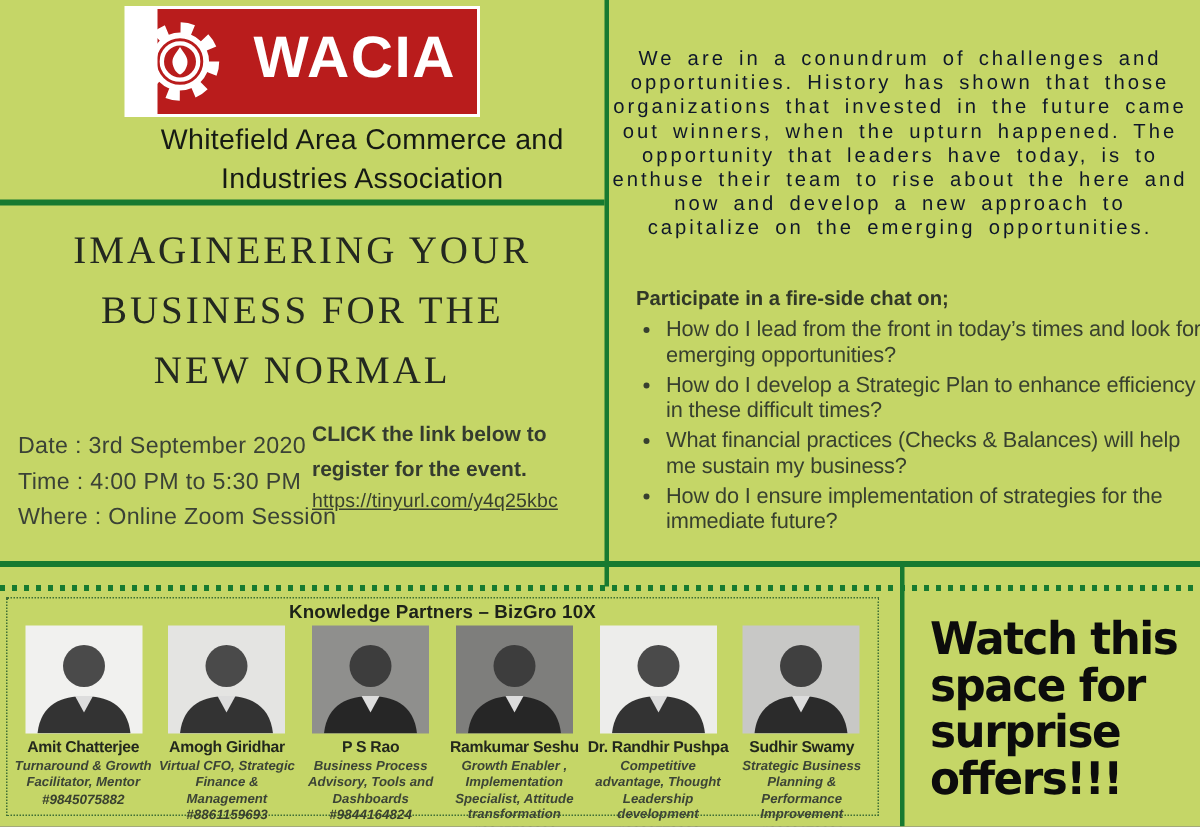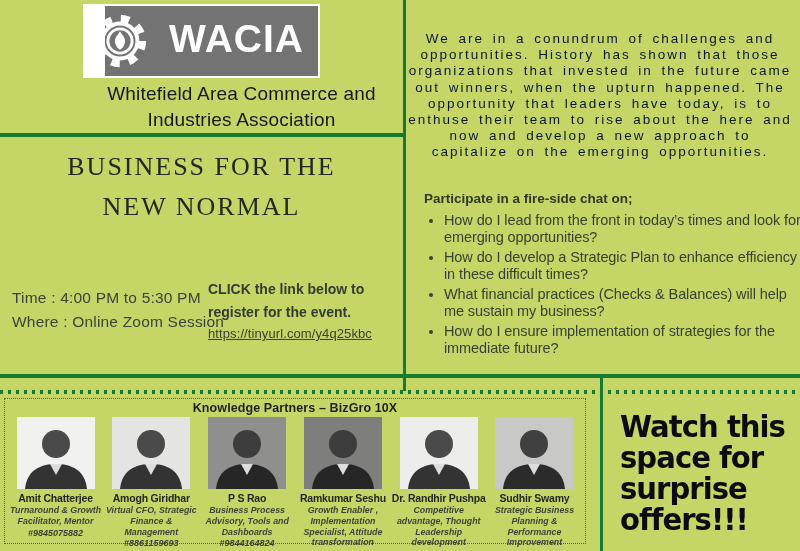--- a/index.html
+++ b/index.html
@@ -10,21 +10,21 @@
   
   .vl-1{position:absolute;left:403px;top:0;width:3px;height:391px;background:#177a30;}
   .hl-1{position:absolute;left:0;top:133px;width:403px;height:4px;background:#177a30;}
   .hl-2{position:absolute;left:0;top:374px;width:800px;height:4px;background:#177a30;}
   .dots-row{position:absolute;left:0;top:390px;width:800px;height:4px;
     background:repeating-linear-gradient(90deg,#177a30 0 3.5px,transparent 3.5px 8px);}
   .vl-2{position:absolute;left:600px;top:376px;width:3px;height:175px;background:#177a30;}
 
   
   .logo-wrap{position:absolute;left:83px;top:4px;width:237px;height:74px;background:#ffffff;}
-  .logo-red{position:absolute;left:22px;top:2px;right:2px;bottom:2px;background:#737373;}
+  .logo-red{position:absolute;left:22px;top:2px;right:2px;bottom:2px;background:#b91c1c;}
   .gear{position:absolute;left:-16px;top:4px;width:62px;height:62px;}
   .logo-text{position:absolute;left:64px;top:50%;transform:translateY(-54%);
     color:#fff;font-size:39px;font-weight:600;letter-spacing:1px;font-family:"Liberation Sans",sans-serif;}
 
   
   .org-name{position:absolute;left:0;top:81px;width:403px;text-align:center;
     font-size:19px;line-height:26px;color:#161a14;font-weight:500;letter-spacing:.2px;margin-left:40px;}
   .title{position:absolute;left:0;top:147px;width:403px;text-align:center;
     font-family:"Liberation Serif",serif;font-weight:400;font-size:26px;line-height:40px;
     letter-spacing:2px;color:#232820;}
@@ -82,25 +82,27 @@
       <div class="logo-text">WACIA</div>
     </div>
   </div>
 
   <div class="org-name">
     <div>Whitefield Area Commerce and</div>
     <div>Industries Association</div>
   </div>
 
   <div class="title">
+    <div>IMAGINEERING YOUR</div>
     <div>BUSINESS FOR THE</div>
     <div>NEW NORMAL</div>
   </div>
 
   <div class="details">
+    <div>Date : 3rd September 2020</div>
     <div>Time : 4:00 PM to 5:30 PM</div>
     <div>Where : Online Zoom Session</div>
   </div>
 
   <div class="register">
     <div class="b">CLICK the link below to</div>
     <div class="b">register for the event.</div>
     <div class="url">https://tinyurl.com/y4q25kbc</div>
   </div>
 

